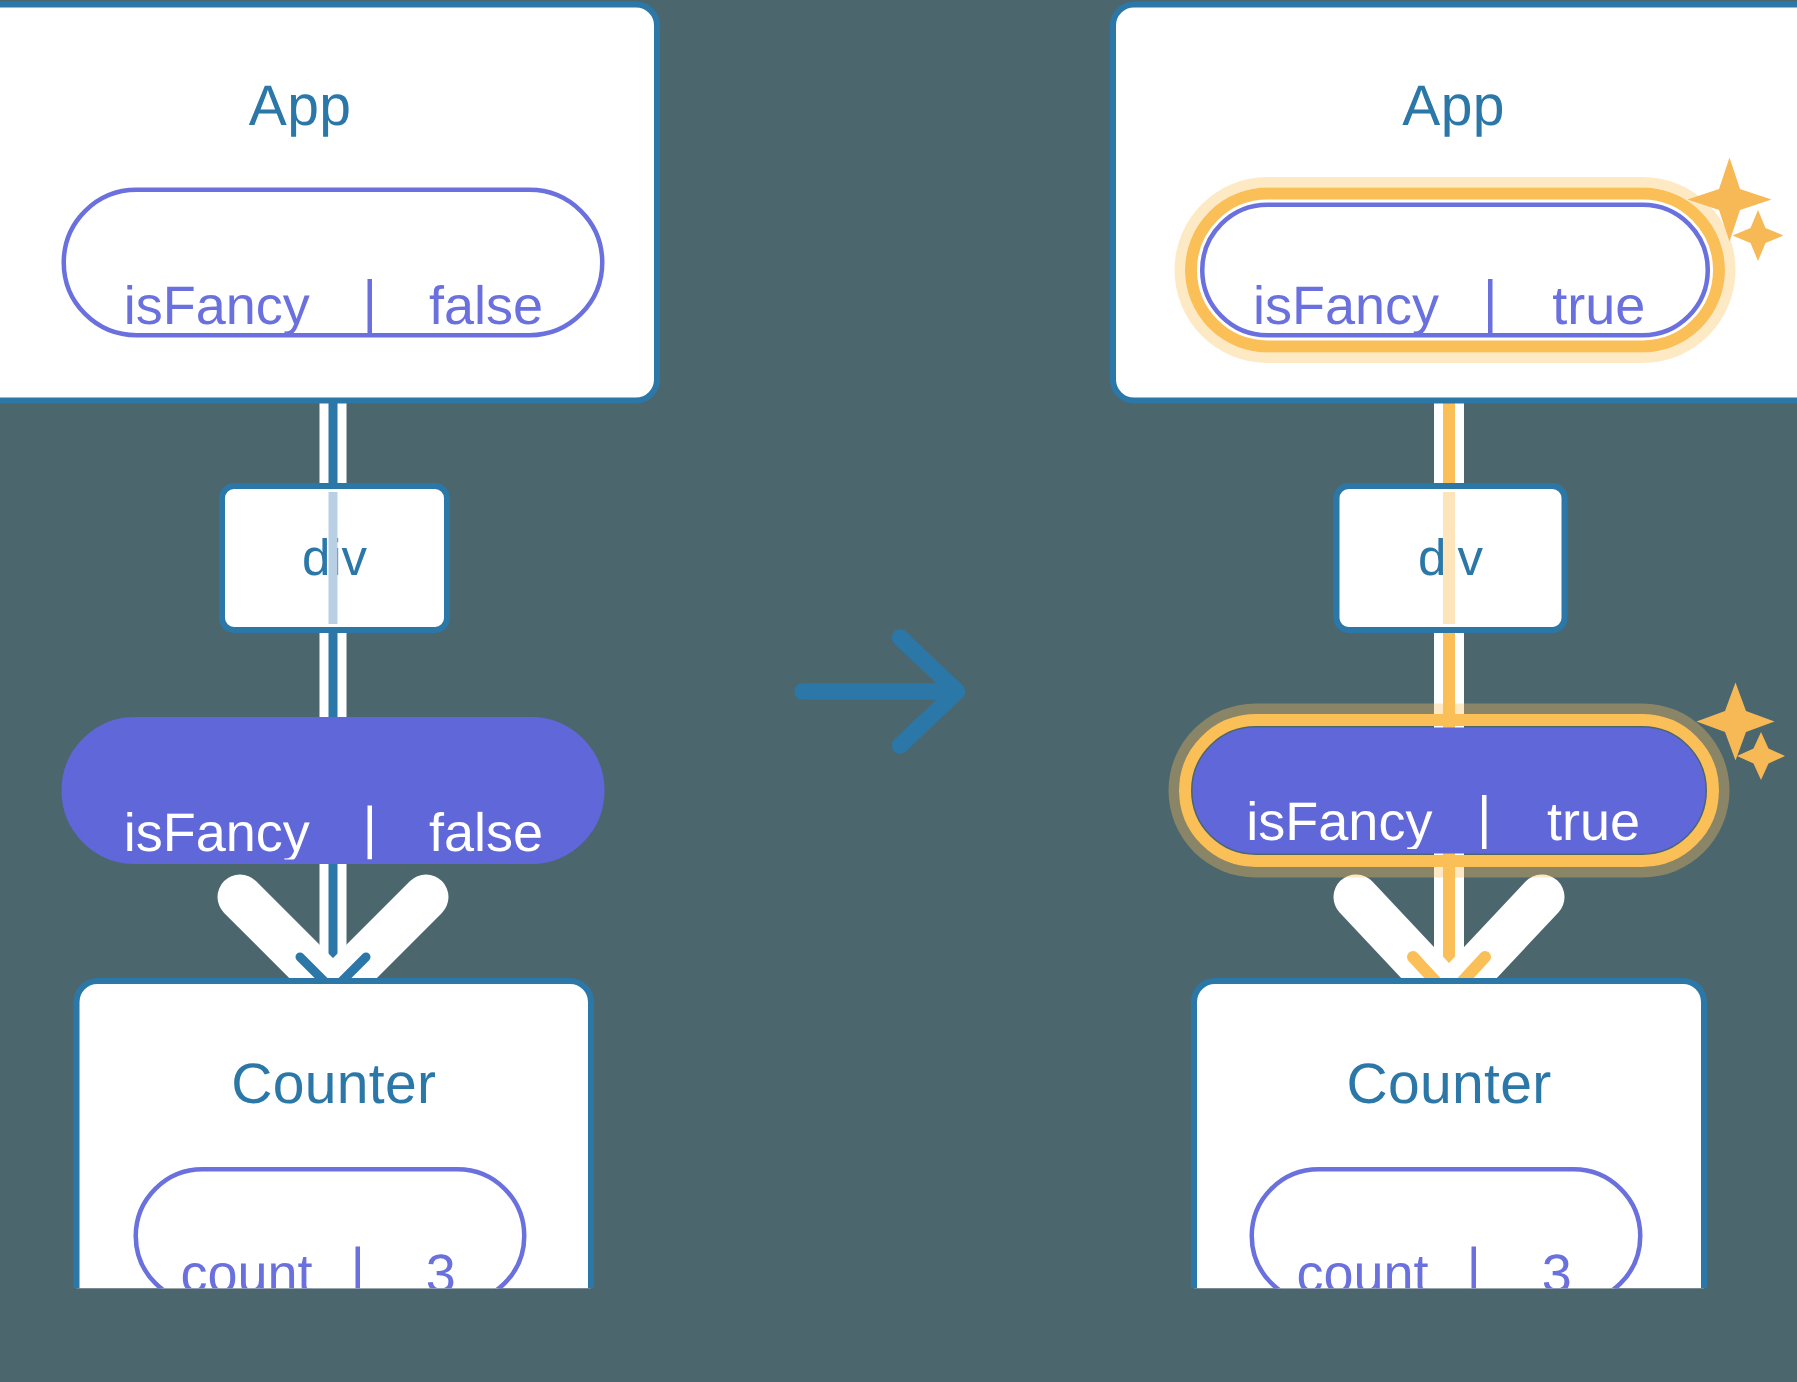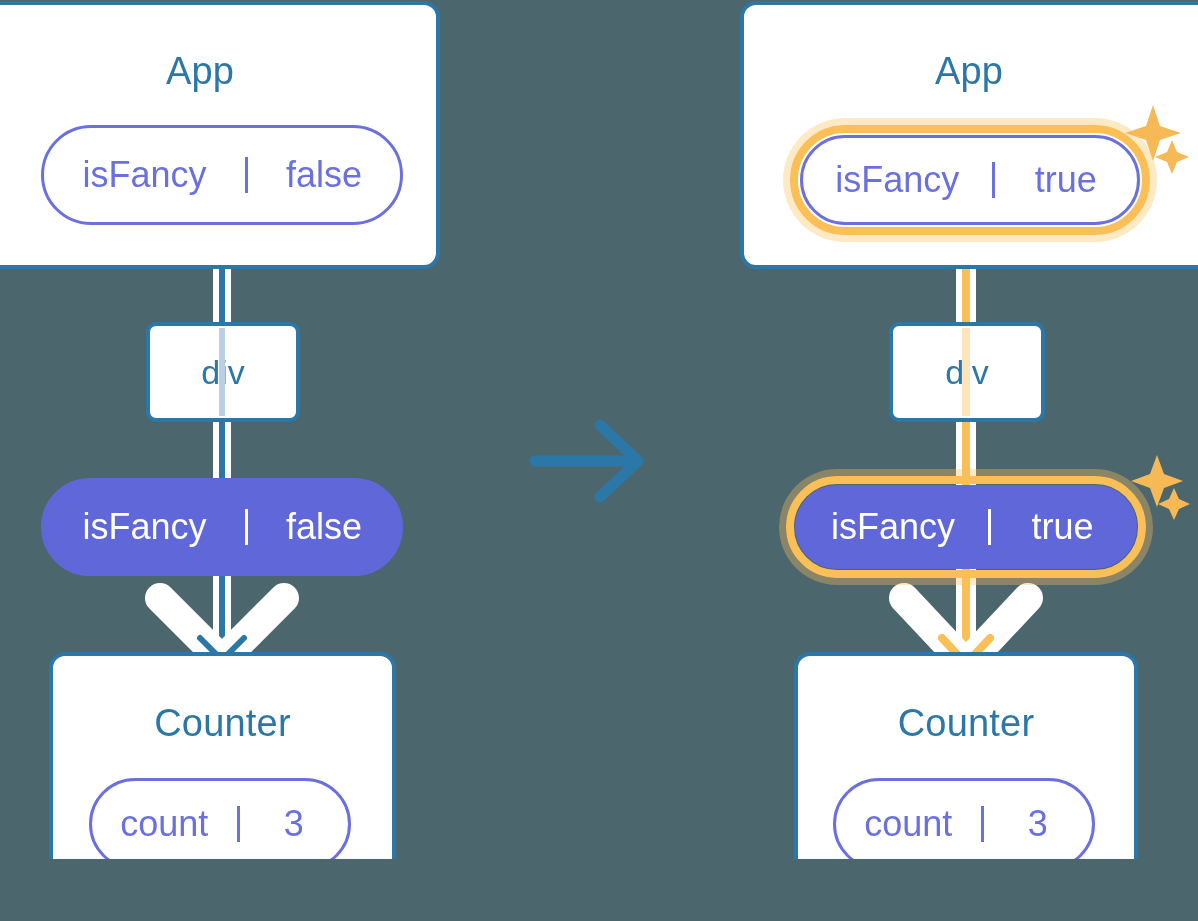--- a/index.html
+++ b/index.html
@@ -53,21 +53,21 @@
     align-items: center;
     justify-content: center;
     color: #2b78a8;
     font-size: 34px;
   }
   
   .pill {
     position: absolute;
     box-sizing: border-box;
     display: flex;
-    align-items: center;
+    align-items: flex-end;
     border-radius: 999px;
     overflow: hidden;
   }
   .pill-outline {
     border: 3px solid #6a70de;
     background: #ffffff;
   }
   .pill-filled {
     background: #5f67d9;
     border: 3px solid #5f67d9;

